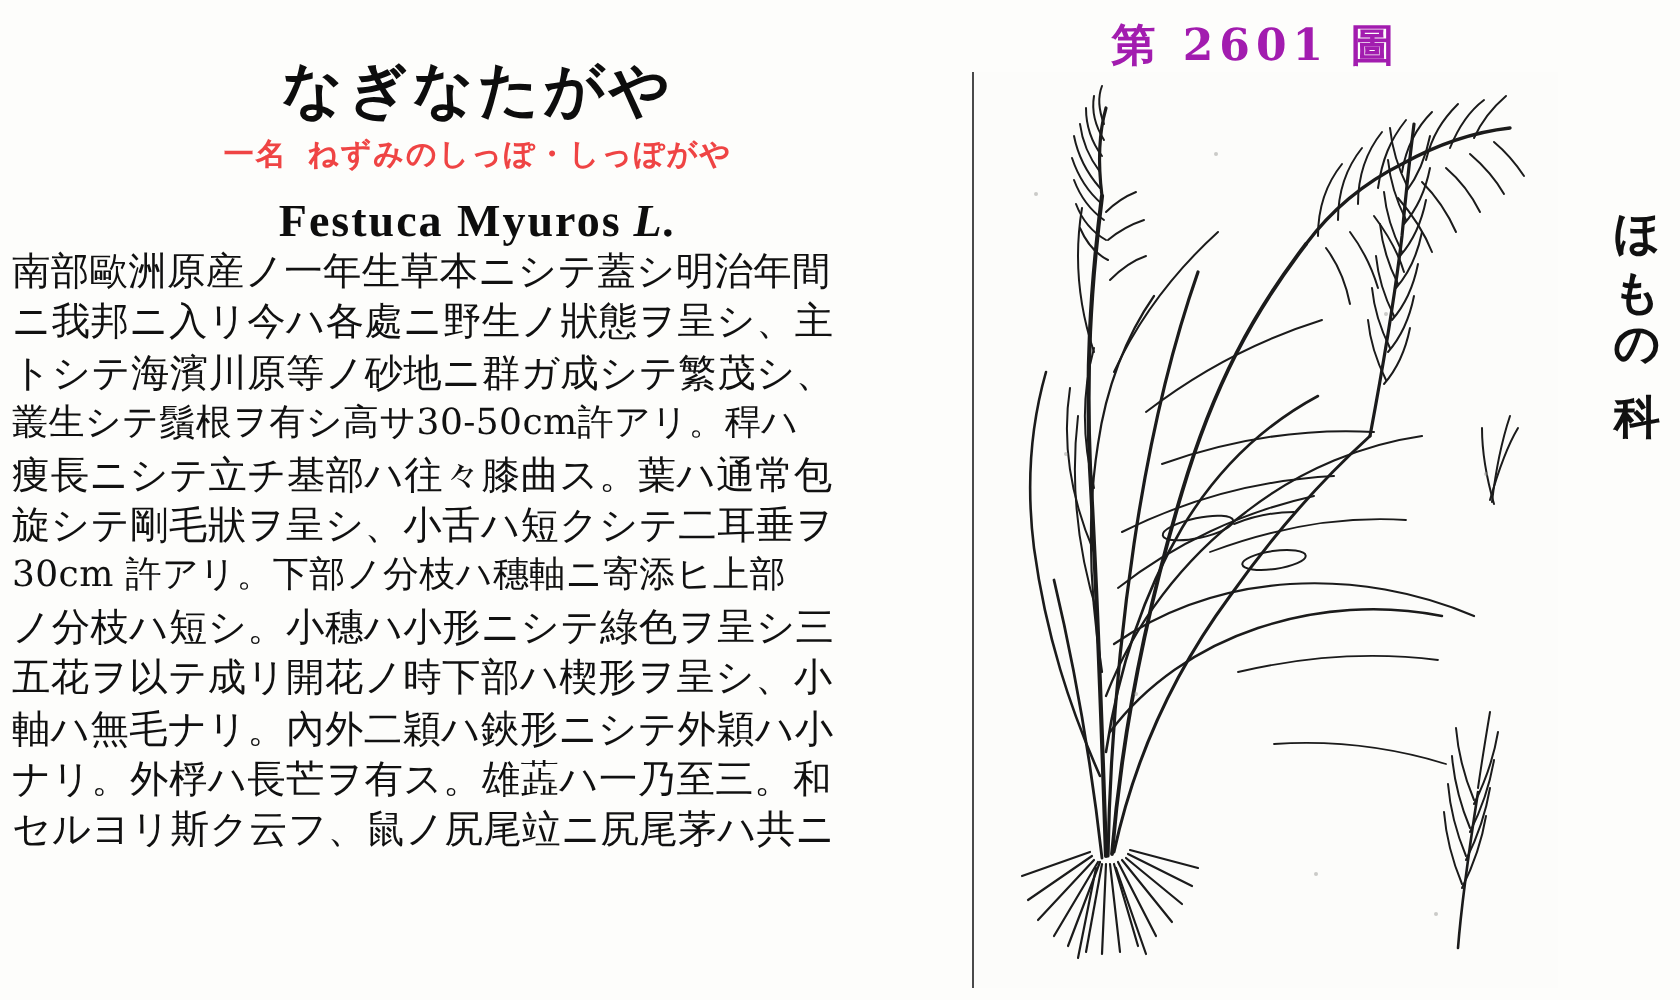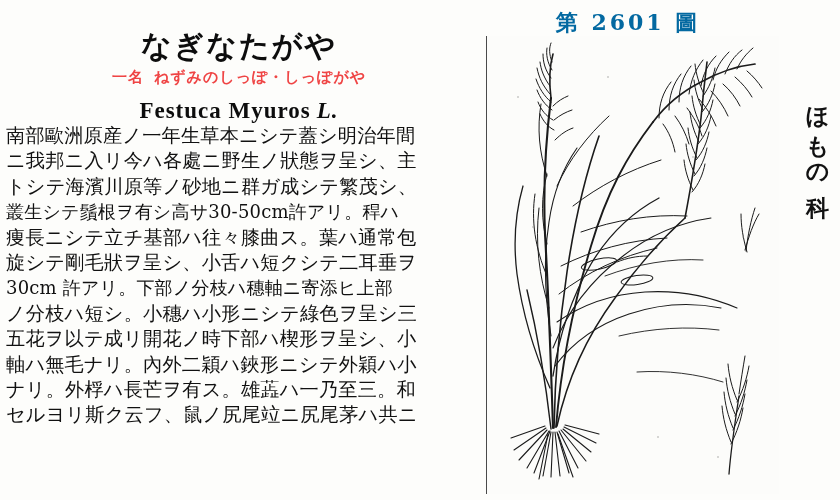--- a/index.html
+++ b/index.html
@@ -97,21 +97,21 @@
   #figure-number {
     position: absolute;
     left: 0;
     top: 8px;
     width: 300px;
     text-align: center;
     font-family: "DejaVu Serif", serif;
     font-size: 22px;
     font-weight: bold;
     letter-spacing: 3px;
-    color: #0369a1;
+    color: #a21caf;
   }
   #family-label {
     position: absolute;
     right: 8px;
     top: 90px;
     width: 40px;
     font-family: "DejaVu Serif", serif;
     font-size: 23px;
     font-weight: bold;
     line-height: 1.25;

